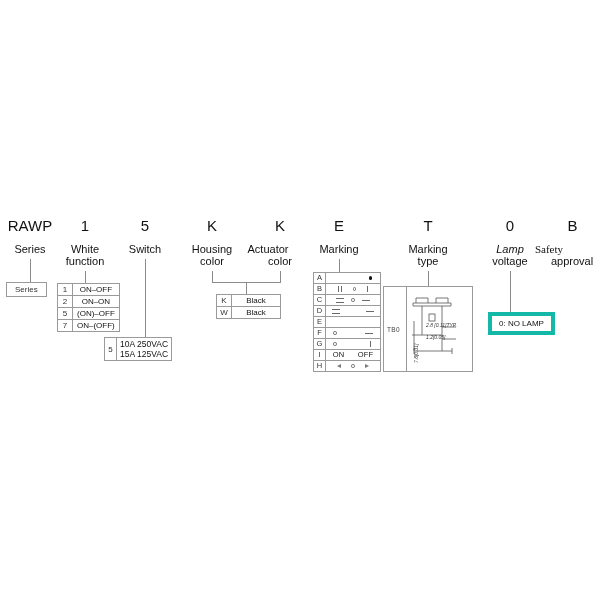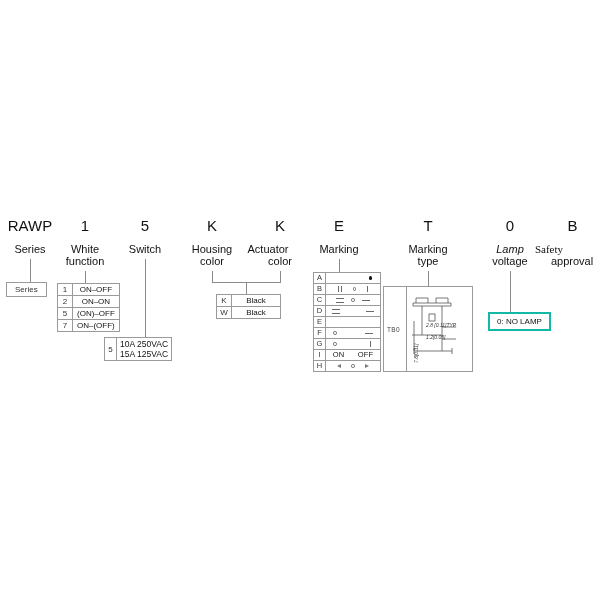--- a/index.html
+++ b/index.html
@@ -122,21 +122,21 @@
   .ratebox .rv span {
     font-size: 8.5px;
     line-height: 10px;
     white-space: nowrap;
     color: #111;
   }
 
   
   .lampbox {
     position: absolute;
-    border: 2px solid #14b8a6;
+    border: 4px solid #14b8a6;
     background: #fff;
     font-size: 8px;
     line-height: 9px;
     padding: 3px 7px;
     white-space: nowrap;
     color: #111;
   }
 
   
   .mtbl {

